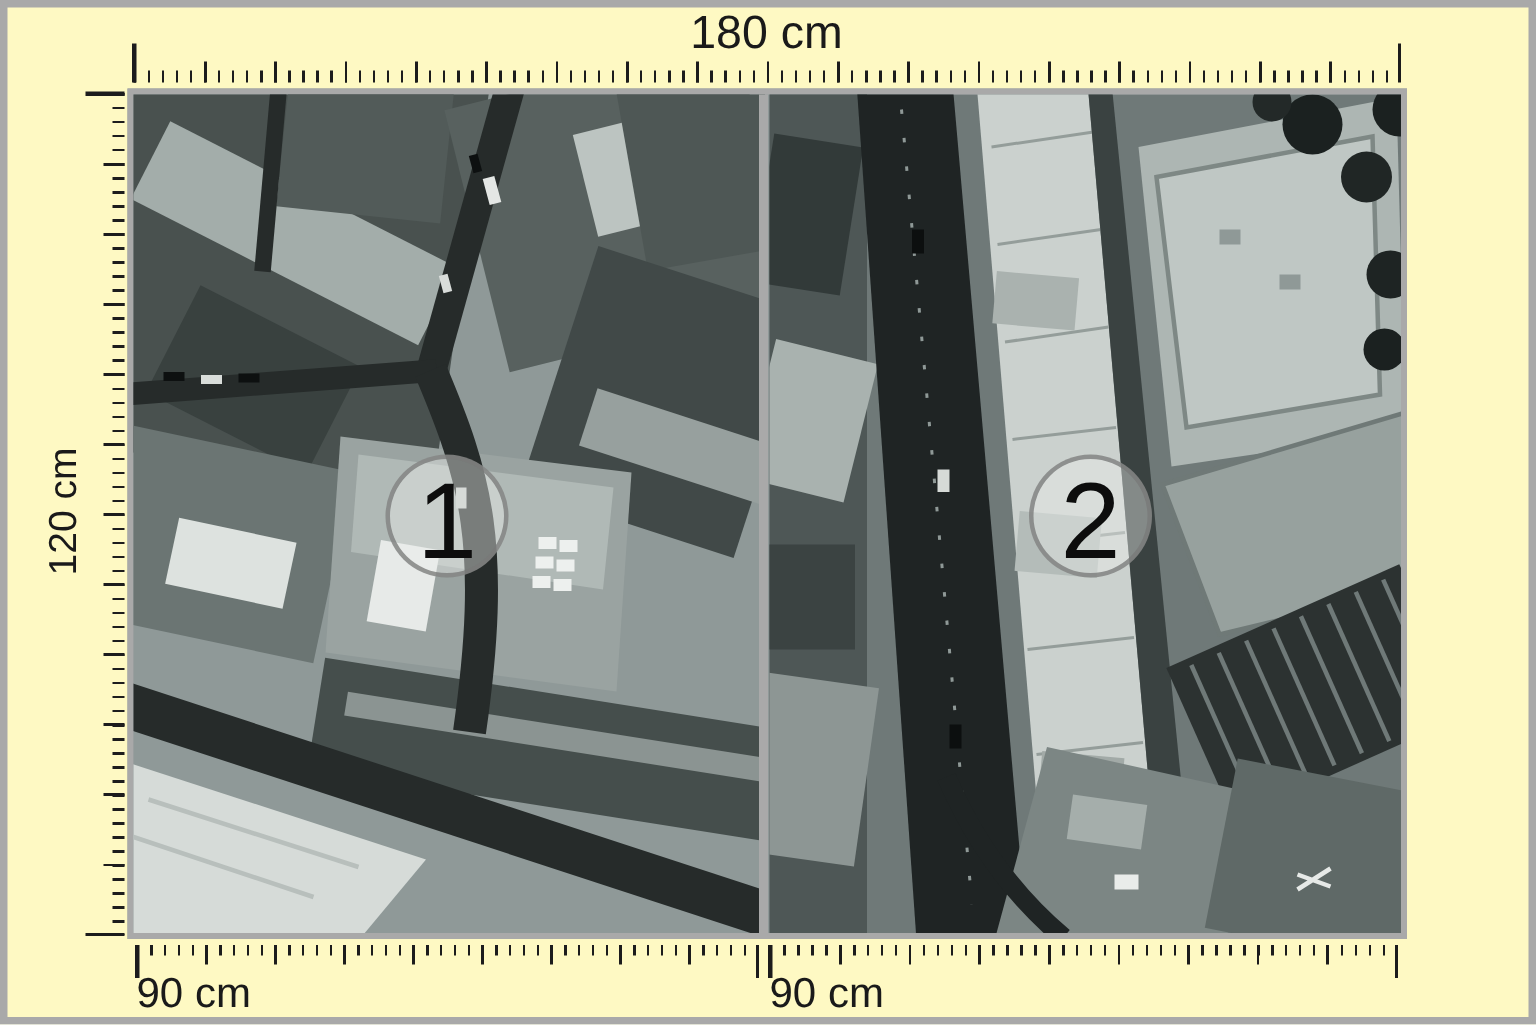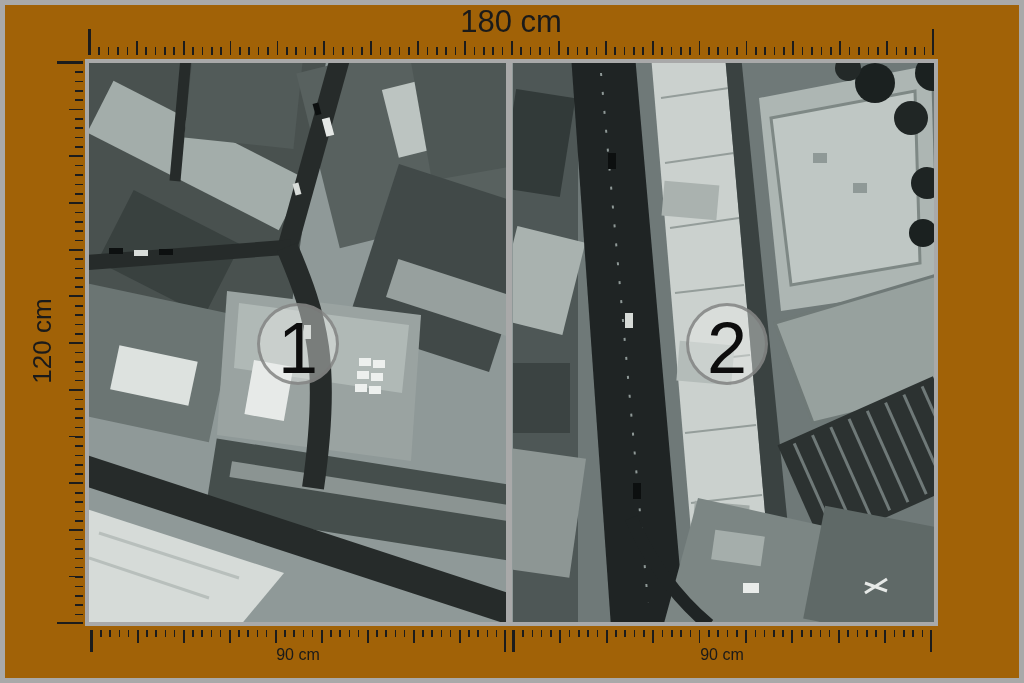--- a/index.html
+++ b/index.html
@@ -1,17 +1,17 @@
 <!DOCTYPE html>
 <html><head>
 <meta charset="utf-8">
 <style>
   html,body{margin:0;padding:0;background:#fff;}
   .canvas{
-    position:relative;width:1024px;height:683px;background:#a16207;
+    position:relative;width:1024px;height:683px;background:#fef9c3;
     font-family:"Liberation Sans",sans-serif;color:#1a1a1a;overflow:hidden;
   }
   
   .page-frame{position:absolute;inset:0;border:5px solid #a9a9a9;pointer-events:none;z-index:10;}
 
   
   .artwork{
     position:absolute;left:85px;top:59px;width:853px;height:567px;
     border:4px solid #a9a9a9;box-sizing:border-box;background:#8f9998;
   }
@@ -79,21 +79,21 @@
       repeating-linear-gradient(to right,#1c1c1c 0 1.8px,transparent 1.8px 46.4px),
       repeating-linear-gradient(to right,#1c1c1c 0 1.6px,transparent 1.6px 9.29px);
   }
   .ruler-bottom .end-tick{width:2.5px;top:0;bottom:0;}
   .ruler-bottom .start{left:-1px;} .ruler-bottom .end{right:-1px;}
 
   
   .dim-label{position:absolute;color:#1a1a1a;white-space:nowrap;}
   .dim-top{left:89px;width:844px;top:5px;text-align:center;font-size:31px;line-height:1.1;}
   .dim-left{left:42px;top:341px;font-size:26px;transform:translate(-50%,-50%) rotate(-90deg);}
-  .dim-bottom{top:645px;text-align:center;font-size:16px;line-height:1.2;}
+  .dim-bottom{top:645px;text-align:left;font-size:28px;line-height:1.2;}
   .dim-bl{left:91px;width:414px;}
   .dim-br{left:513px;width:418px;}
 </style>
 </head>
 <body>
 
 <div class="canvas">
 
   <div class="page-frame"></div>
 

